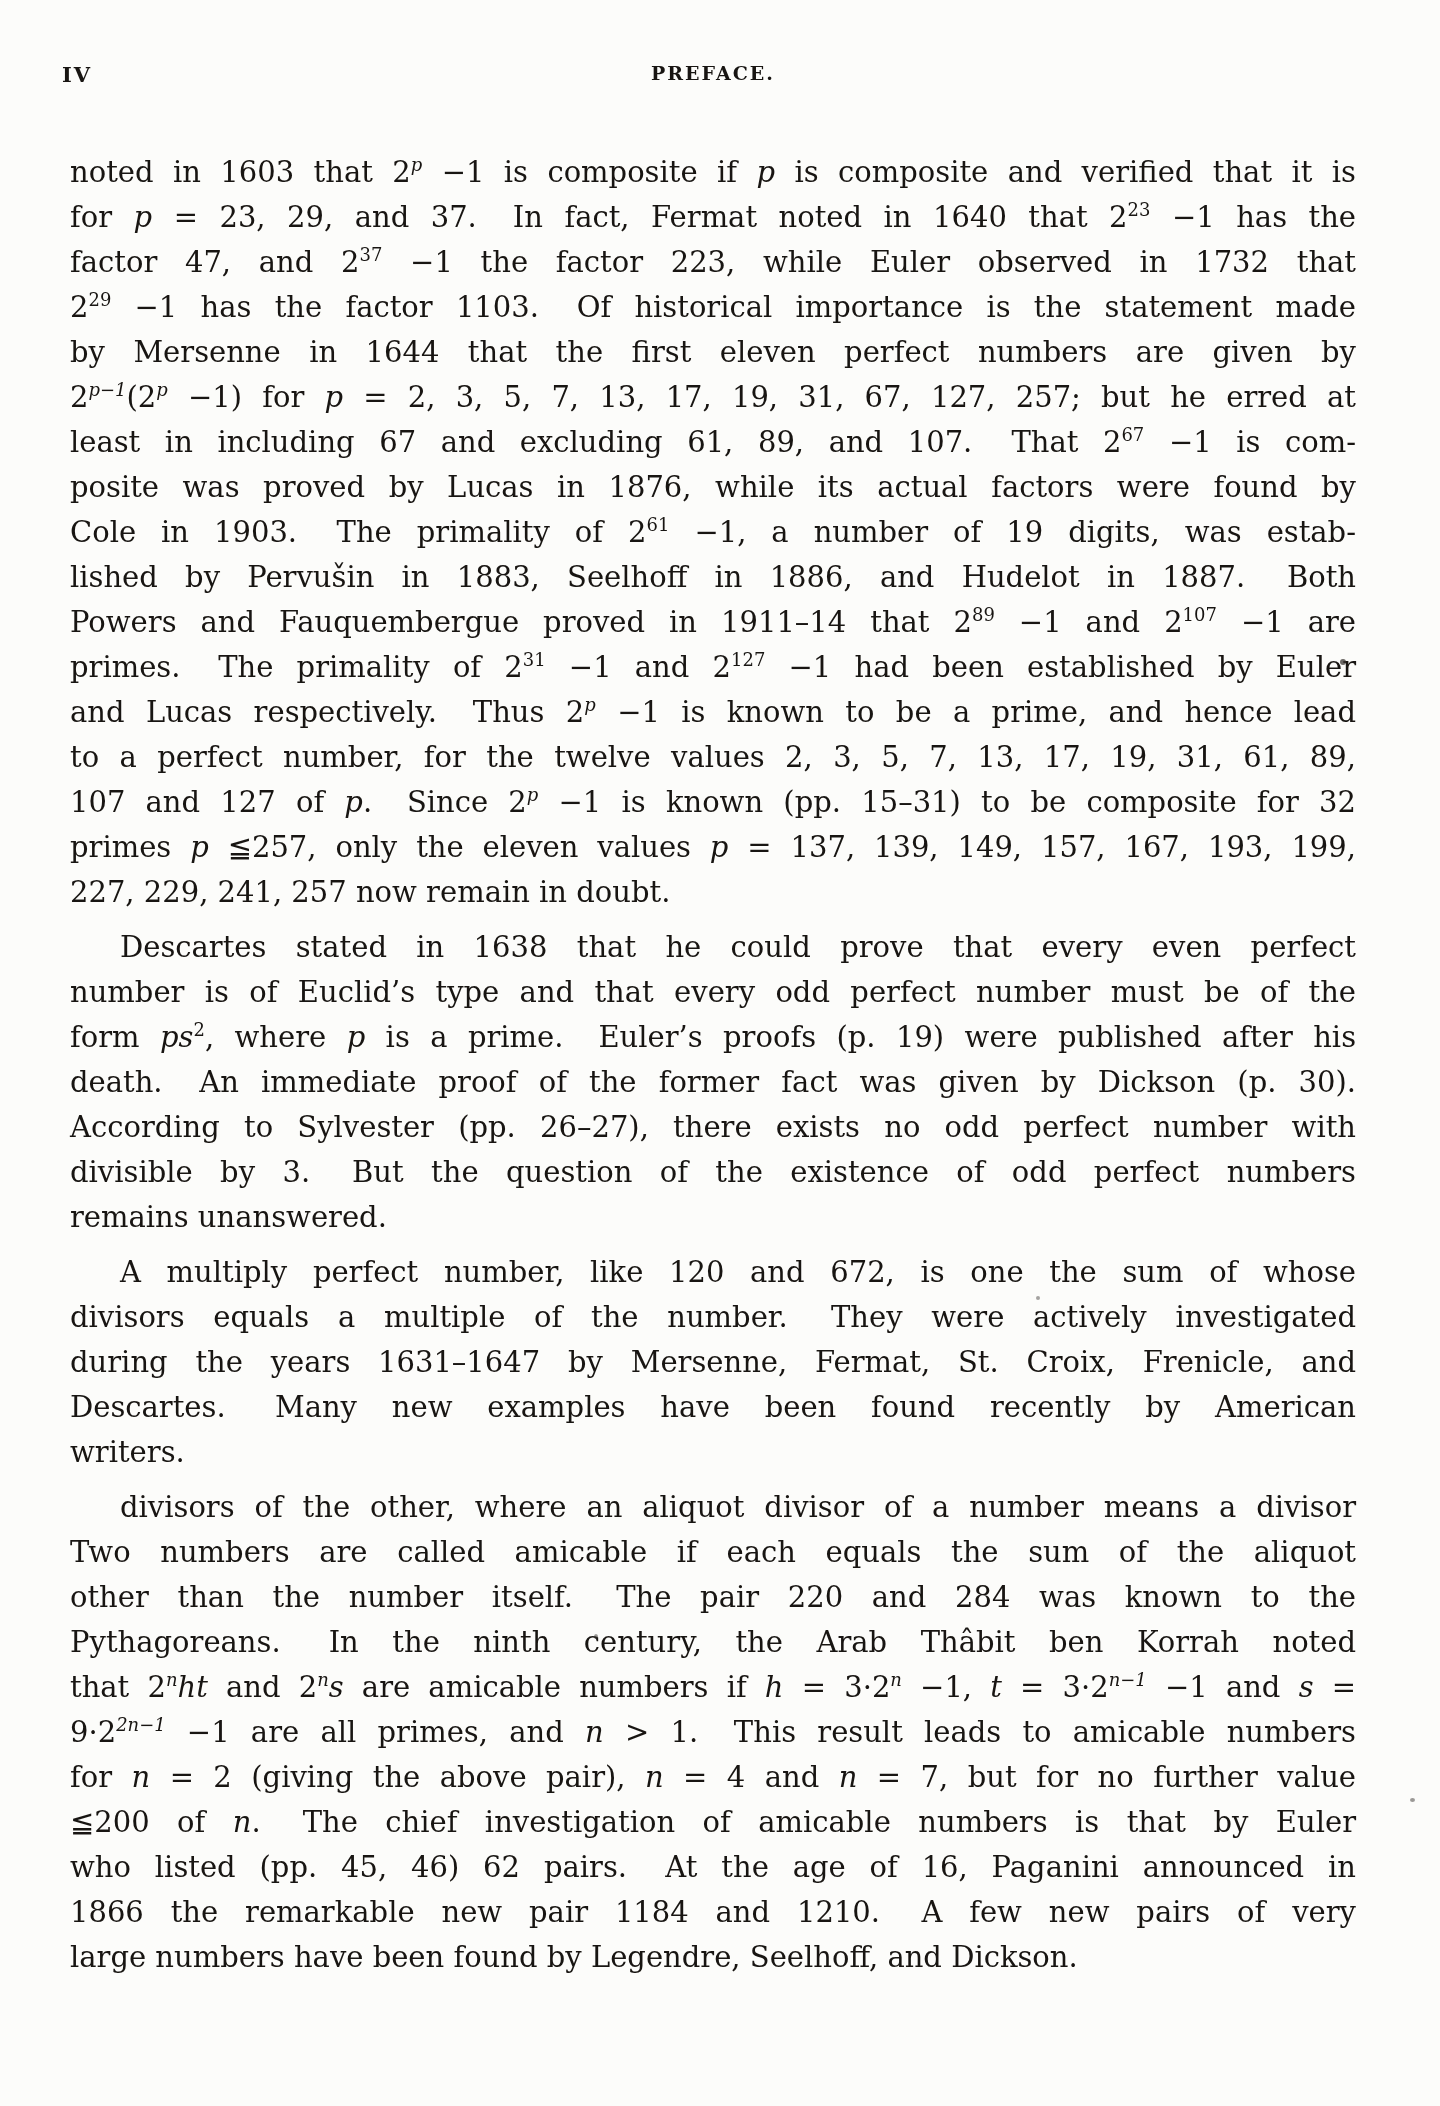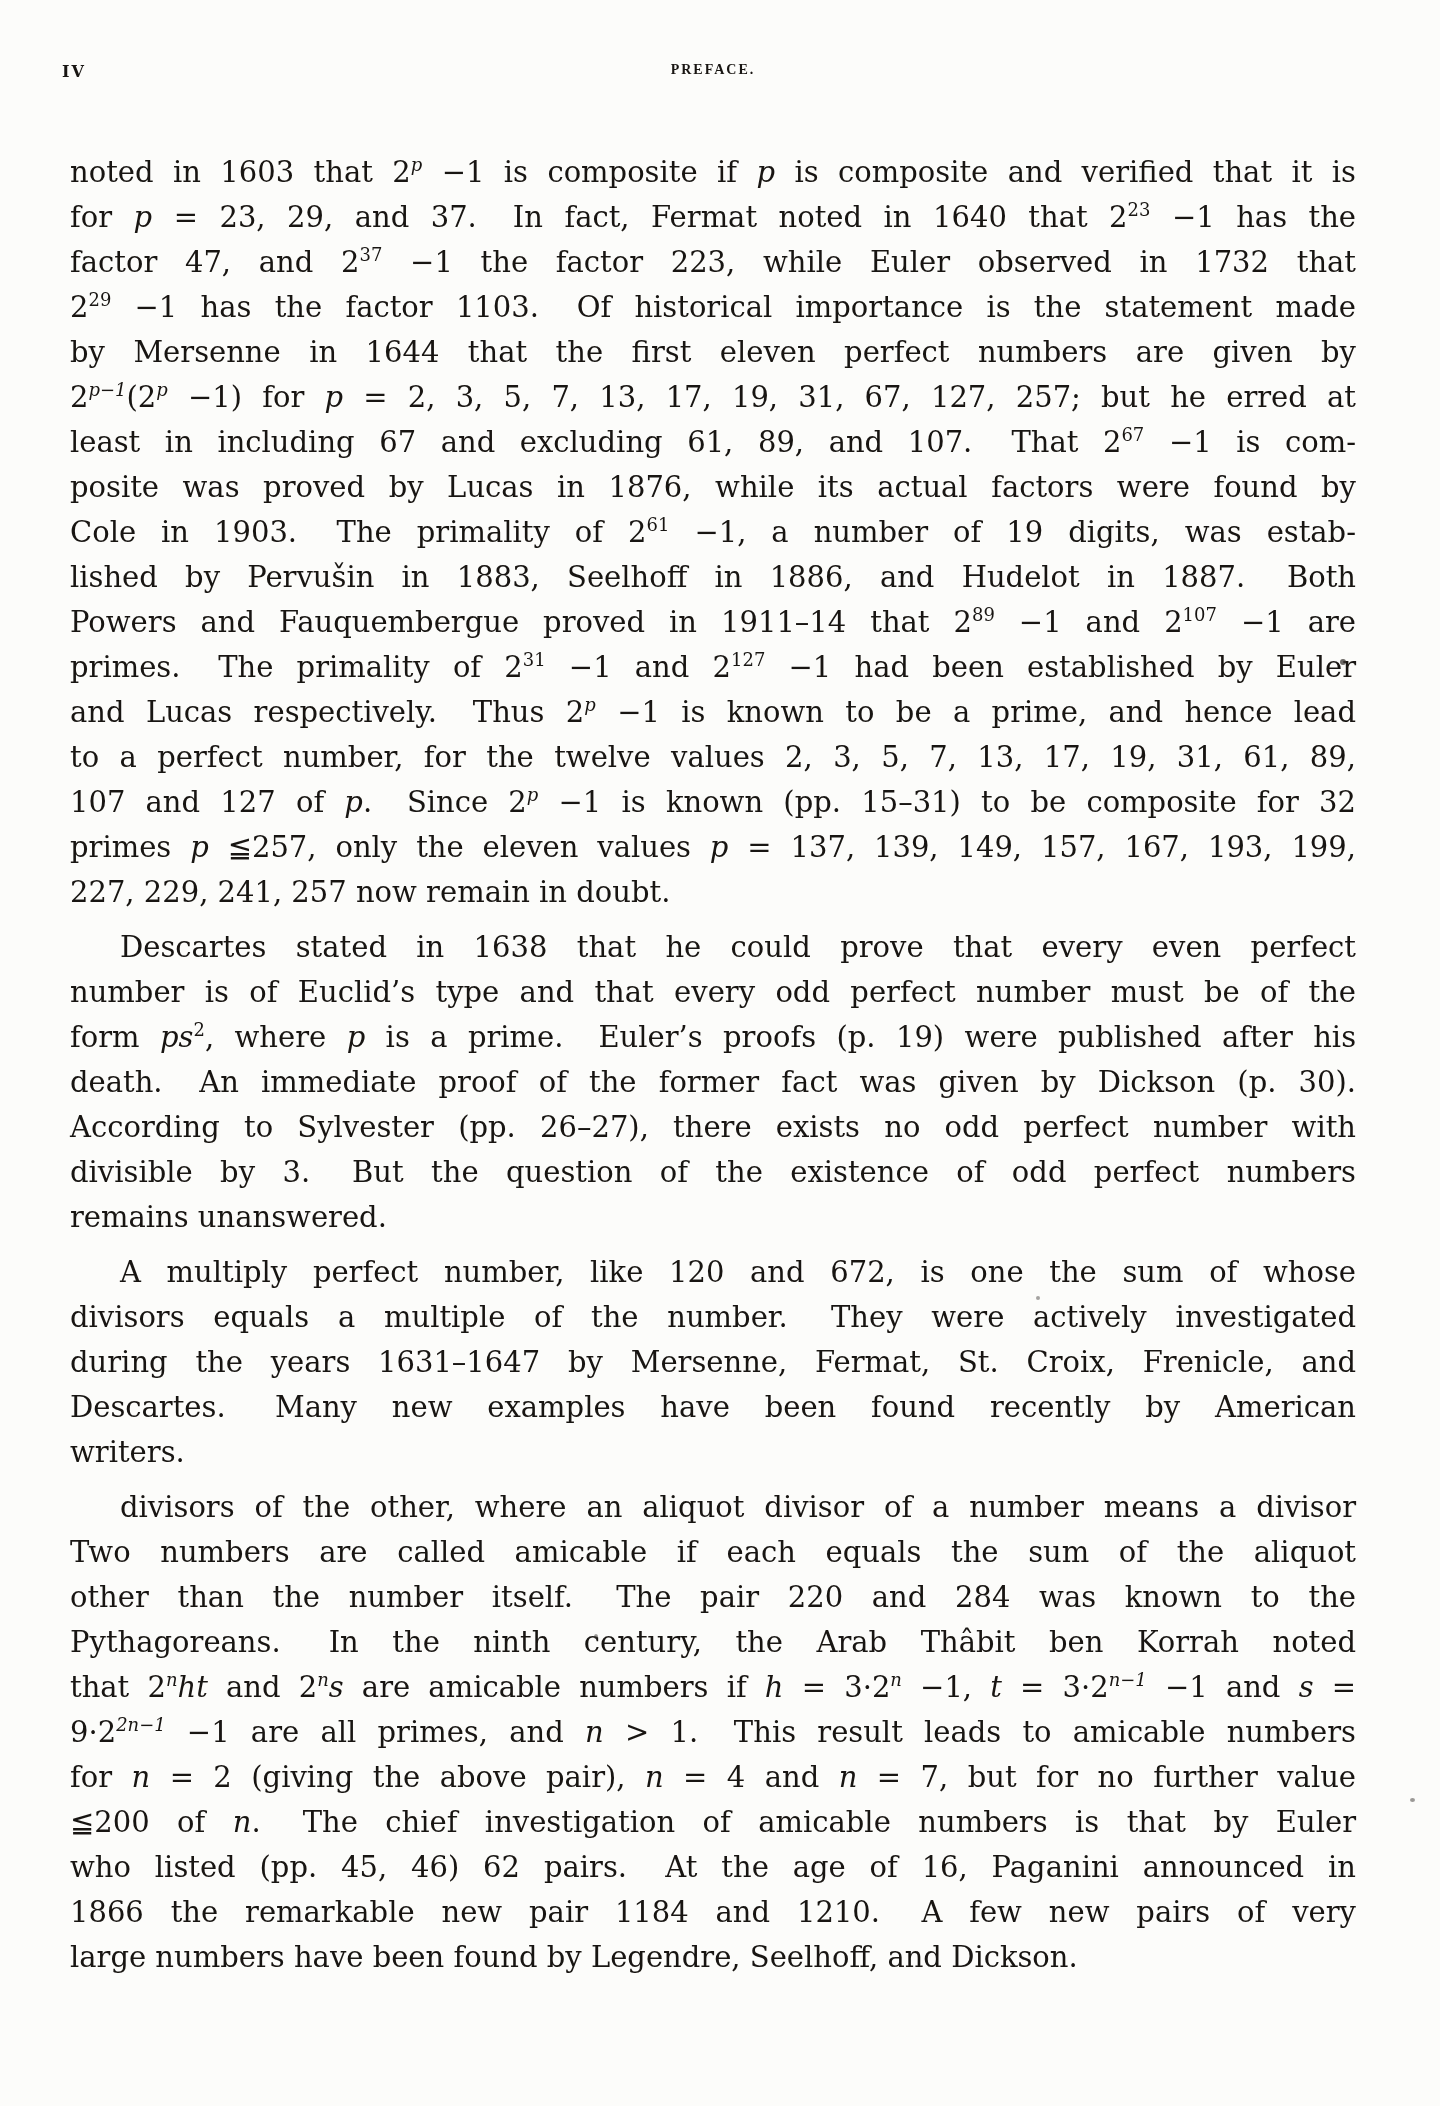--- a/index.html
+++ b/index.html
@@ -27,33 +27,32 @@
     width:1306px;
   }
   .header{
     position:relative;
     height:32px;
   }
   .page-number{
     position:absolute;
     left:2px;
     top:0;
-    font-size:16px;
+    font-size:21px;
     font-weight:bold;
     letter-spacing:2px;
   }
   .page-title{
     position:absolute;
     left:50%;
     top:0;
     transform:translateX(-50%);
-    font-size:14px;
+    font-size:19px;
     font-weight:bold;
     letter-spacing:2px;
-    font-family:Liberation Serif, serif;
   }
   .page-body{
     margin-top:56px;
     font-size:29px;
     line-height:45px;
   }
   .para{margin:10px;padding:0;}
   .line{
     text-align:justify;
     text-align-last:justify;

